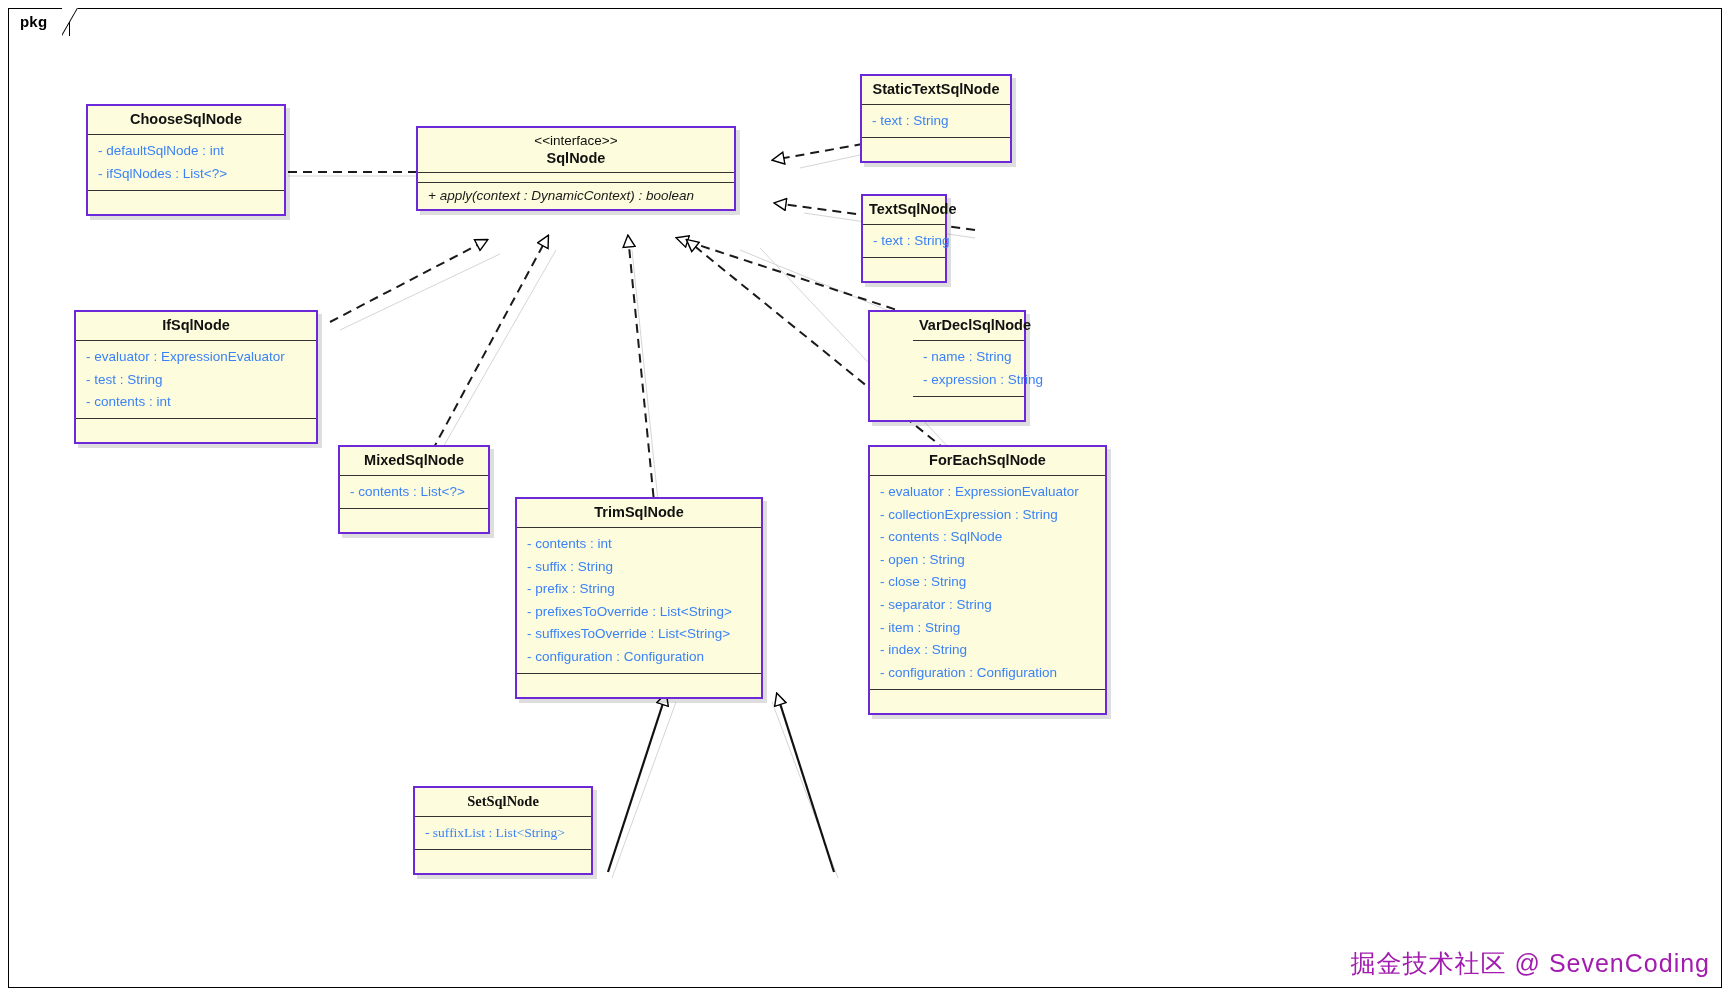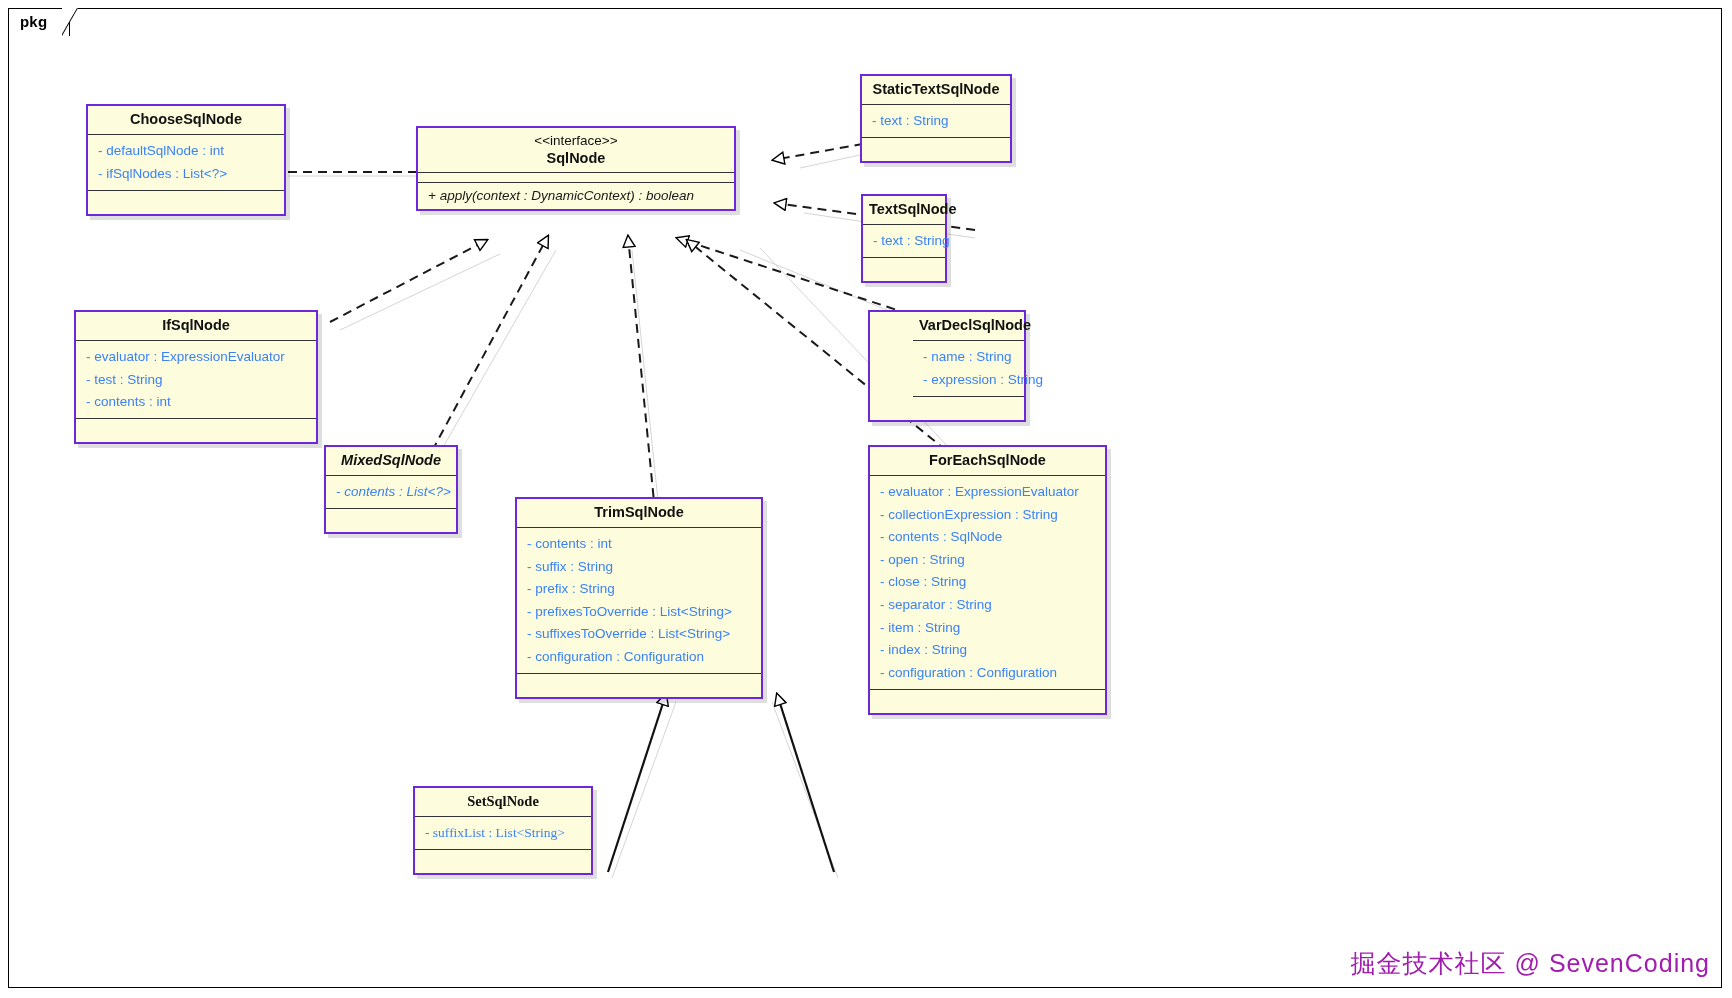--- a/index.html
+++ b/index.html
@@ -246,21 +246,21 @@
 
   <div class="uml-box" style="left:868px; top:310px; width:158px;padding-left:43px;">
     <div class="uml-title">VarDeclSqlNode</div>
     <div class="uml-attrs">
       <div class="uml-attr">- name : String</div>
       <div class="uml-attr">- expression : String</div>
     </div>
     <div class="uml-ops uml-empty"></div>
   </div>
 
-  <div class="uml-box" style="left:324px; top:445px; width:134px;font-style:italic;">
+  <div class="uml-box" style="left:338px; top:445px; width:152px;">
     <div class="uml-title">MixedSqlNode</div>
     <div class="uml-attrs">
       <div class="uml-attr">- contents : List&lt;?&gt;</div>
     </div>
     <div class="uml-ops uml-empty"></div>
   </div>
 
   <div class="uml-box" style="left:515px; top:497px; width:248px;">
     <div class="uml-title">TrimSqlNode</div>
     <div class="uml-attrs">

